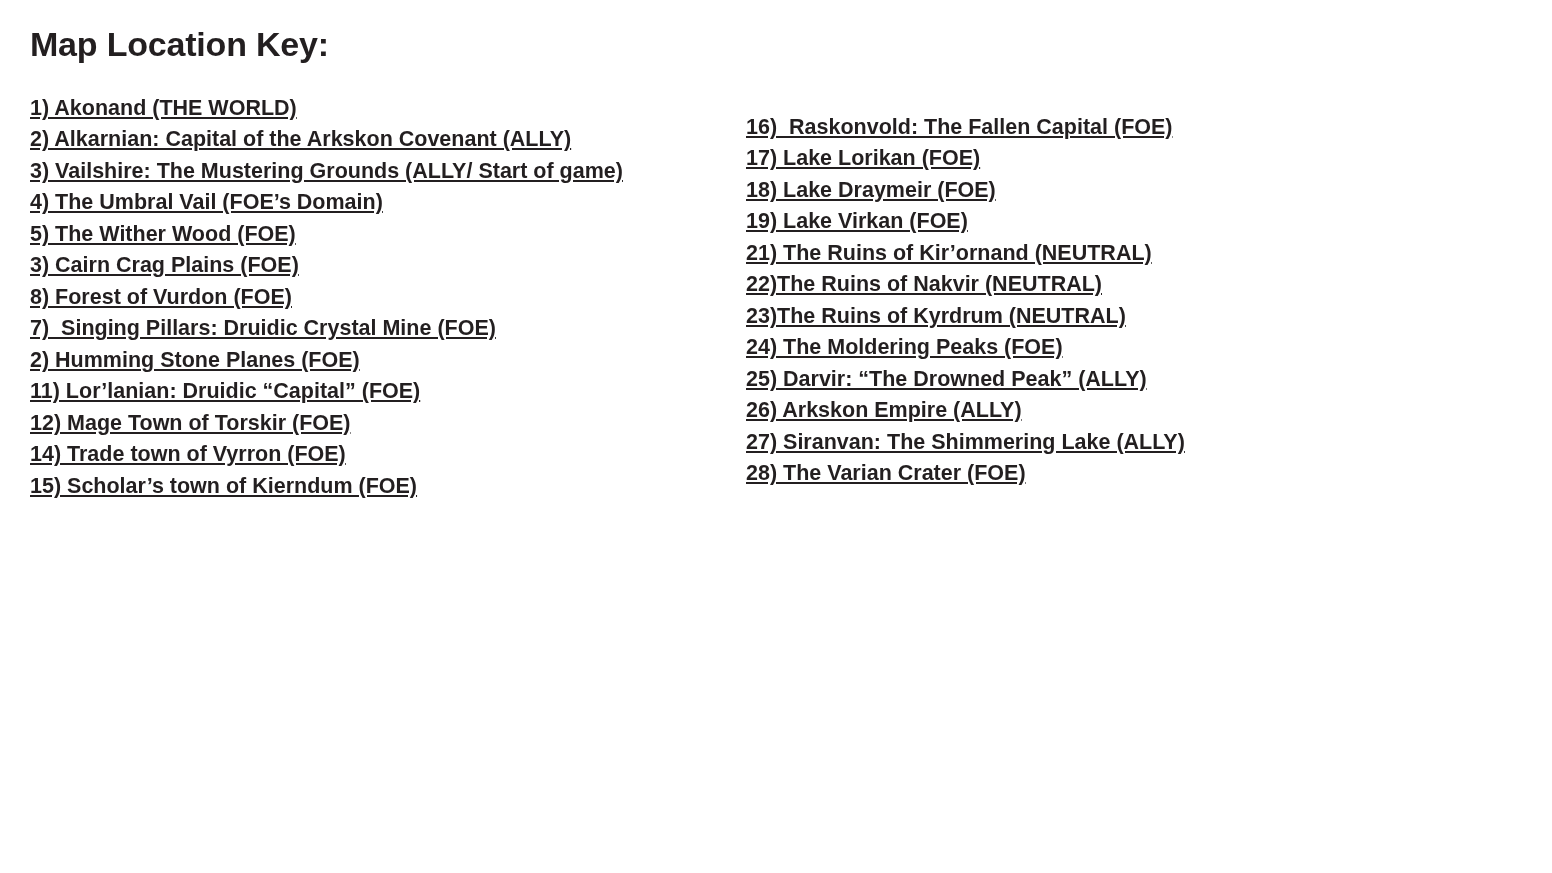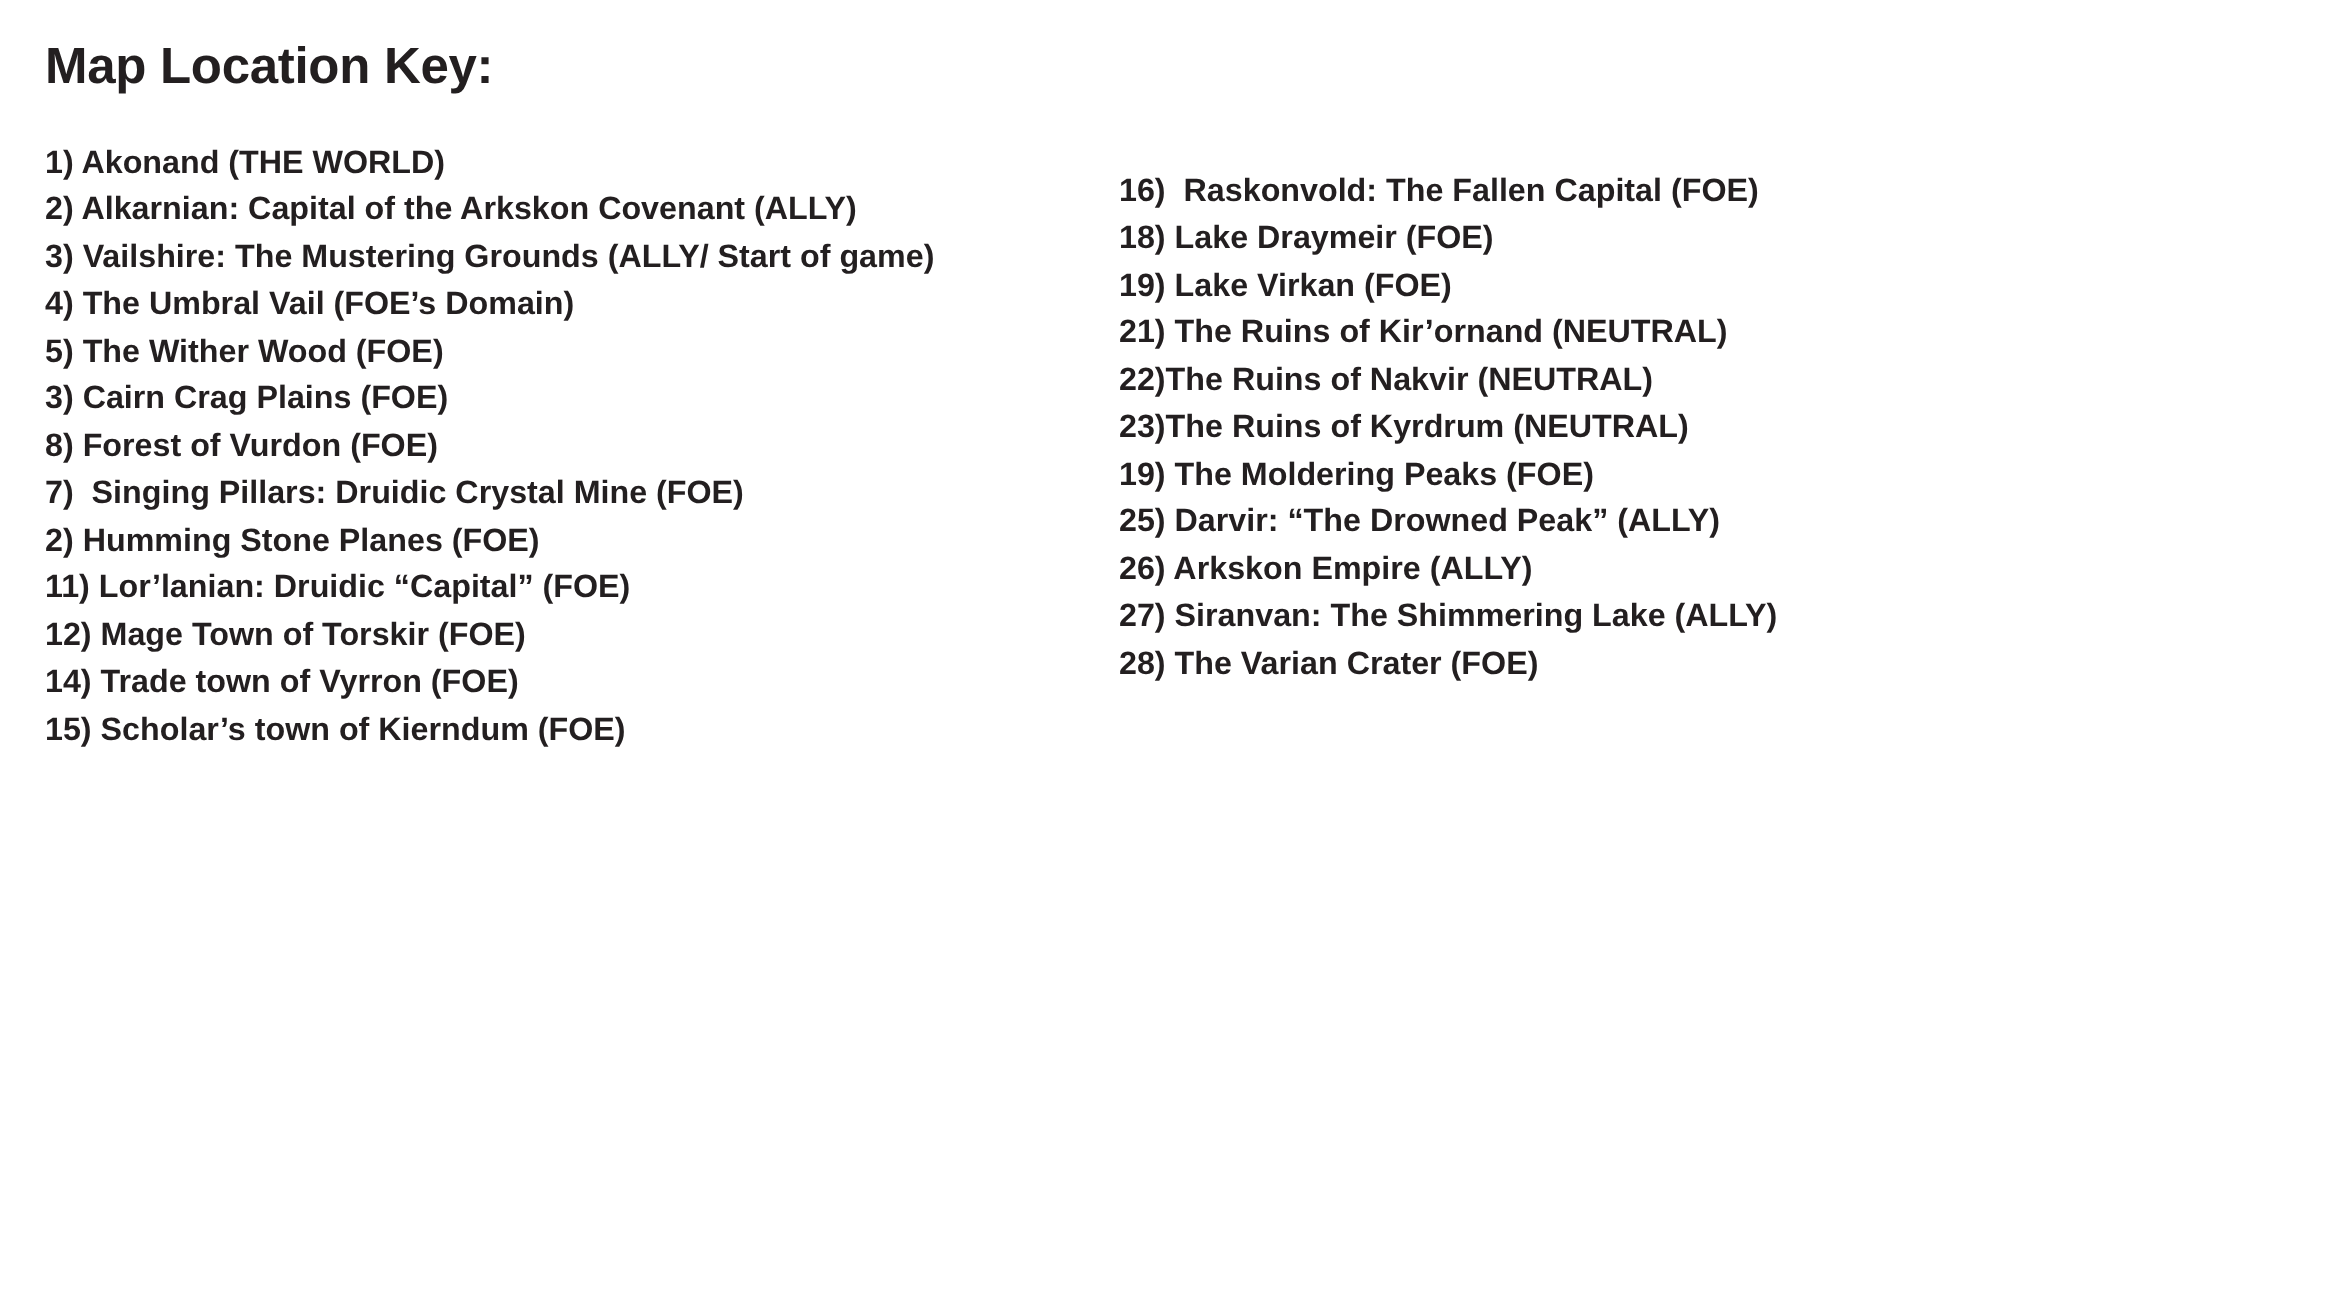--- a/index.html
+++ b/index.html
@@ -25,20 +25,21 @@
     font-size: 34px;
     font-weight: bold;
     line-height: 1.2;
     letter-spacing: -0.2px;
     margin: 0 0 28px 0;
     color: #231f20;
   }
   .columns {
     display: flex;
     align-items: flex-start;
+    text-decoration: underline;
   }
   .col {
     box-sizing: border-box;
   }
   .col-left {
     width: 660px;
     padding-left: 0px;
   }
   .col-right {
     width: 700px;
@@ -79,26 +80,27 @@
         <li>11) Lor’lanian: Druidic “Capital” (FOE)</li>
         <li>12) Mage Town of Torskir (FOE)</li>
         <li>14) Trade town of Vyrron (FOE)</li>
         <li>15) Scholar’s town of Kierndum (FOE)</li>
       </ul>
     </div>
 
     <div class="col col-right">
       <ul class="key-list">
         <li>16)  Raskonvold: The Fallen Capital (FOE)</li>
+        <li>17) Lake Lorikan (FOE)</li>
         <li>18) Lake Draymeir (FOE)</li>
         <li>19) Lake Virkan (FOE)</li>
         <li>21) The Ruins of Kir’ornand (NEUTRAL)</li>
         <li>22)The Ruins of Nakvir (NEUTRAL)</li>
         <li>23)The Ruins of Kyrdrum (NEUTRAL)</li>
-        <li>19) The Moldering Peaks (FOE)</li>
+        <li>24) The Moldering Peaks (FOE)</li>
         <li>25) Darvir: “The Drowned Peak” (ALLY)</li>
         <li>26) Arkskon Empire (ALLY)</li>
         <li>27) Siranvan: The Shimmering Lake (ALLY)</li>
         <li>28) The Varian Crater (FOE)</li>
       </ul>
     </div>
   </div>
 </div>
 
 </body></html>

